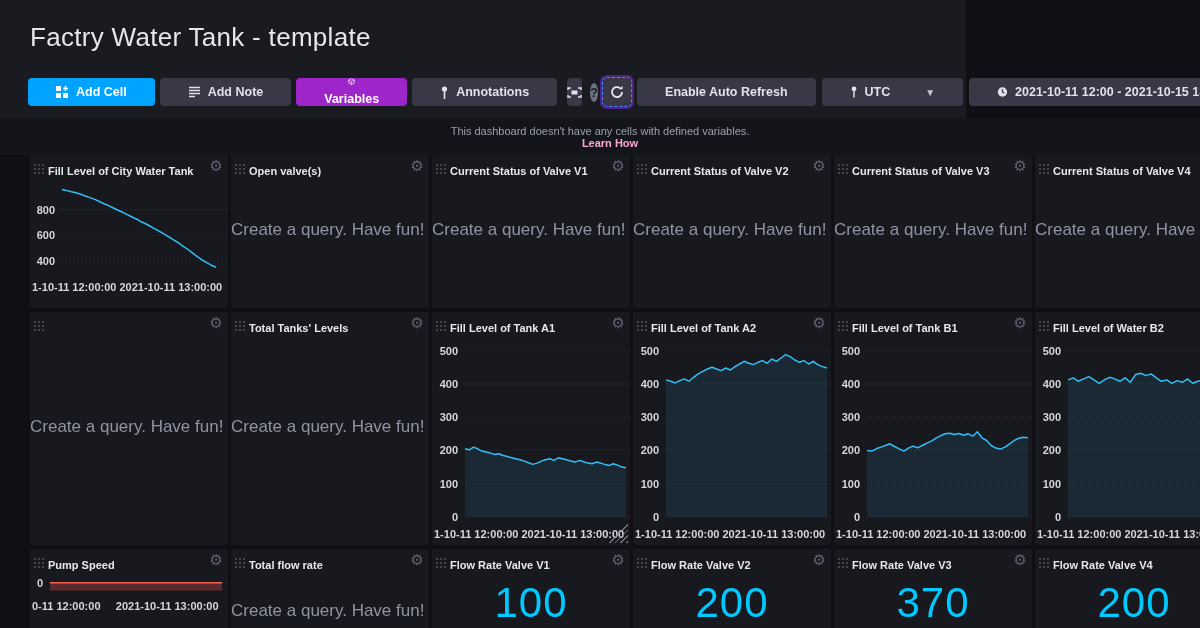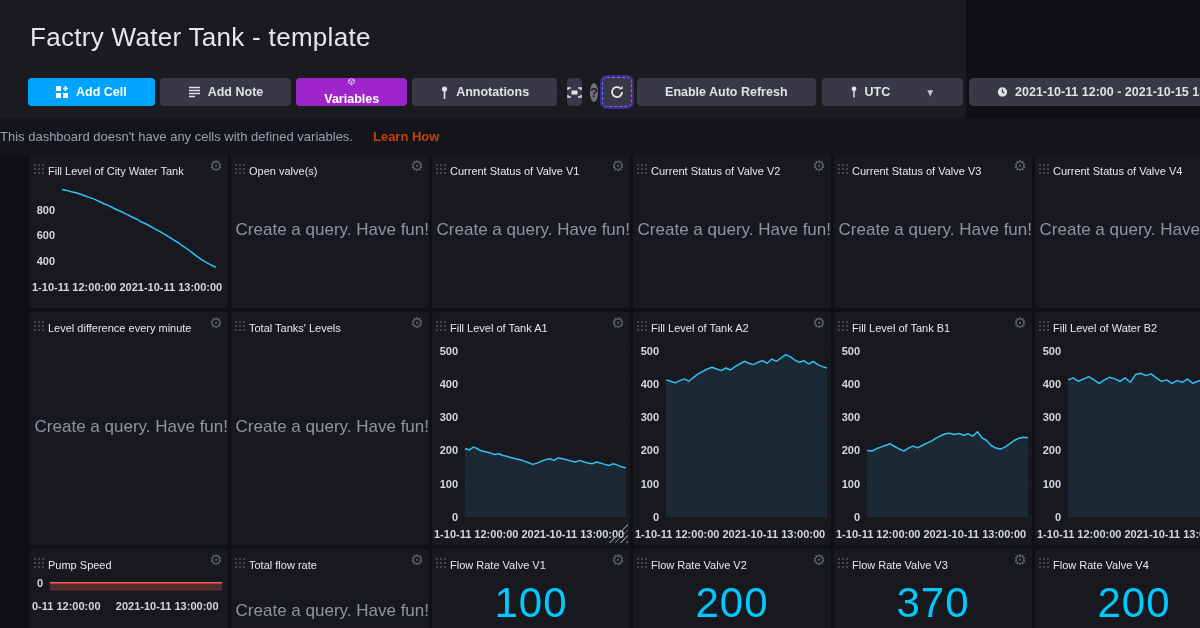--- a/index.html
+++ b/index.html
@@ -20,33 +20,33 @@
   .icon-btn{width:28px;padding:0;justify-content:center;}
   .toggle{display:flex;height:28px;border-radius:4px;background:#383846;overflow:hidden;}
   .help-circle{width:19px;height:19px;border-radius:50%;background:#6e7280;color:#1a1a22;
        font-size:13px;font-weight:700;display:flex;align-items:center;justify-content:center;margin-left:3px;cursor:pointer;}
   .right-cluster{margin-left:auto;display:flex;align-items:center;gap:6px;padding-right:458px;}
   .refresh-btn{position:relative;outline:1px dashed #3f8cff;box-shadow:0 0 0 3px rgba(144,44,255,.45);}
   .caret{font-size:10px;color:#c3c6cf;margin-left:4px;}
   svg.ic{display:block;}
   
   .notice{position:absolute;top:118px;left:0;width:1200px;height:37px;background:#14141b;
-      display:flex;align-items:center;font-size:13px;color:#9aa0ae;}
-  .notice a{color:#c2410c;font-weight:700;margin-left:20px;text-decoration:none;cursor:pointer;}
+      display:flex;align-items:center;justify-content:center;font-size:11px;color:#9aa0ae;flex-direction:column;}
+  .notice a{color:#f9a8d4;font-weight:700;margin-left:20px;text-decoration:none;cursor:pointer;}
   
   .grid{position:absolute;top:155px;left:30px;display:grid;
         grid-template-columns:repeat(6,198px);grid-template-rows:153px 233px 120px;gap:4px 3px;}
   .cell{background:#18181f;position:relative;overflow:hidden;border-radius:2px;}
   .cell-head{position:relative;padding:6px 26px 2px 18px;min-height:18px;}
-  .ctitle{font-size:11px;line-height:13px;font-weight:400;color:#e6e8ee;display:inline-block;max-width:150px;}
+  .ctitle{font-size:11px;line-height:13px;font-weight:700;color:#e6e8ee;display:inline-block;max-width:150px;}
   .drag{position:absolute;left:3px;top:8px;width:11px;height:11px;cursor:grab;
         background-image:radial-gradient(circle,#45454f 1px,transparent 1.3px);background-size:4px 4px;}
   .gear{position:absolute;right:5px;top:3px;font-size:15px;color:#5e6272;cursor:pointer;line-height:1;}
   .empty{position:absolute;left:0;right:0;top:50%;margin-top:-2px;transform:translateY(-50%);
-         text-align:right;font-size:17px;color:#8f94a3;white-space:nowrap;}
+         text-align:left;font-size:17px;color:#8f94a3;white-space:nowrap;}
   .r3 .empty{top:auto;transform:none;margin-top:26px;position:static;}
   .bignum{text-align:center;font-size:42px;font-weight:300;color:#00C9FF;margin-top:4px;letter-spacing:1px;}
   svg.chart{overflow:visible;display:block;}
   svg.chart text{font-family:"Liberation Sans","DejaVu Sans",sans-serif;}
   svg.chart text.tick{font-size:11px;font-weight:700;fill:#d4d7de;}
   svg.chart text.xlab{font-size:11px;font-weight:700;fill:#d4d7de;}
   .resize-handle{position:absolute;right:2px;bottom:2px;width:22px;height:20px;cursor:nwse-resize;
       background:repeating-linear-gradient(135deg,#8b8e99 0 1px,transparent 1px 4px);
       clip-path:polygon(100% 0,100% 100%,0 100%);opacity:.75;}
 </style>
@@ -174,21 +174,21 @@
   <div class="cell">
     <div class="cell-head"><span class="drag"></span><span class="ctitle">Current Status of Valve V3</span><span class="gear">⚙</span></div>
     <div class="empty">Create a query. Have fun!</div>
   </div>
   <div class="cell">
     <div class="cell-head"><span class="drag"></span><span class="ctitle">Current Status of Valve V4</span></div>
     <div class="empty">Create a query. Have fun!</div>
   </div>
 
   <div class="cell">
-    <div class="cell-head"><span class="drag"></span><span class="ctitle">Level difference every minute</span><span class="gear">⚙</span></div>
+    <div class="cell-head"><span class="drag"></span><span class="gear">⚙</span></div>
     <div class="empty">Create a query. Have fun!</div>
   </div>
   <div class="cell">
     <div class="cell-head"><span class="drag"></span><span class="ctitle">Total Tanks' Levels</span><span class="gear">⚙</span></div>
     <div class="empty">Create a query. Have fun!</div>
   </div>
   <div class="cell">
     <div class="cell-head"><span class="drag"></span><span class="ctitle">Fill Level of Tank A1</span><span class="gear">⚙</span></div>
     <svg class="chart" width="198" height="205">
         <line x1="33" x2="198" y1="12.65384615384615" y2="12.65384615384615" stroke="rgba(255,255,255,0.10)" stroke-dasharray="1,3"></line>

